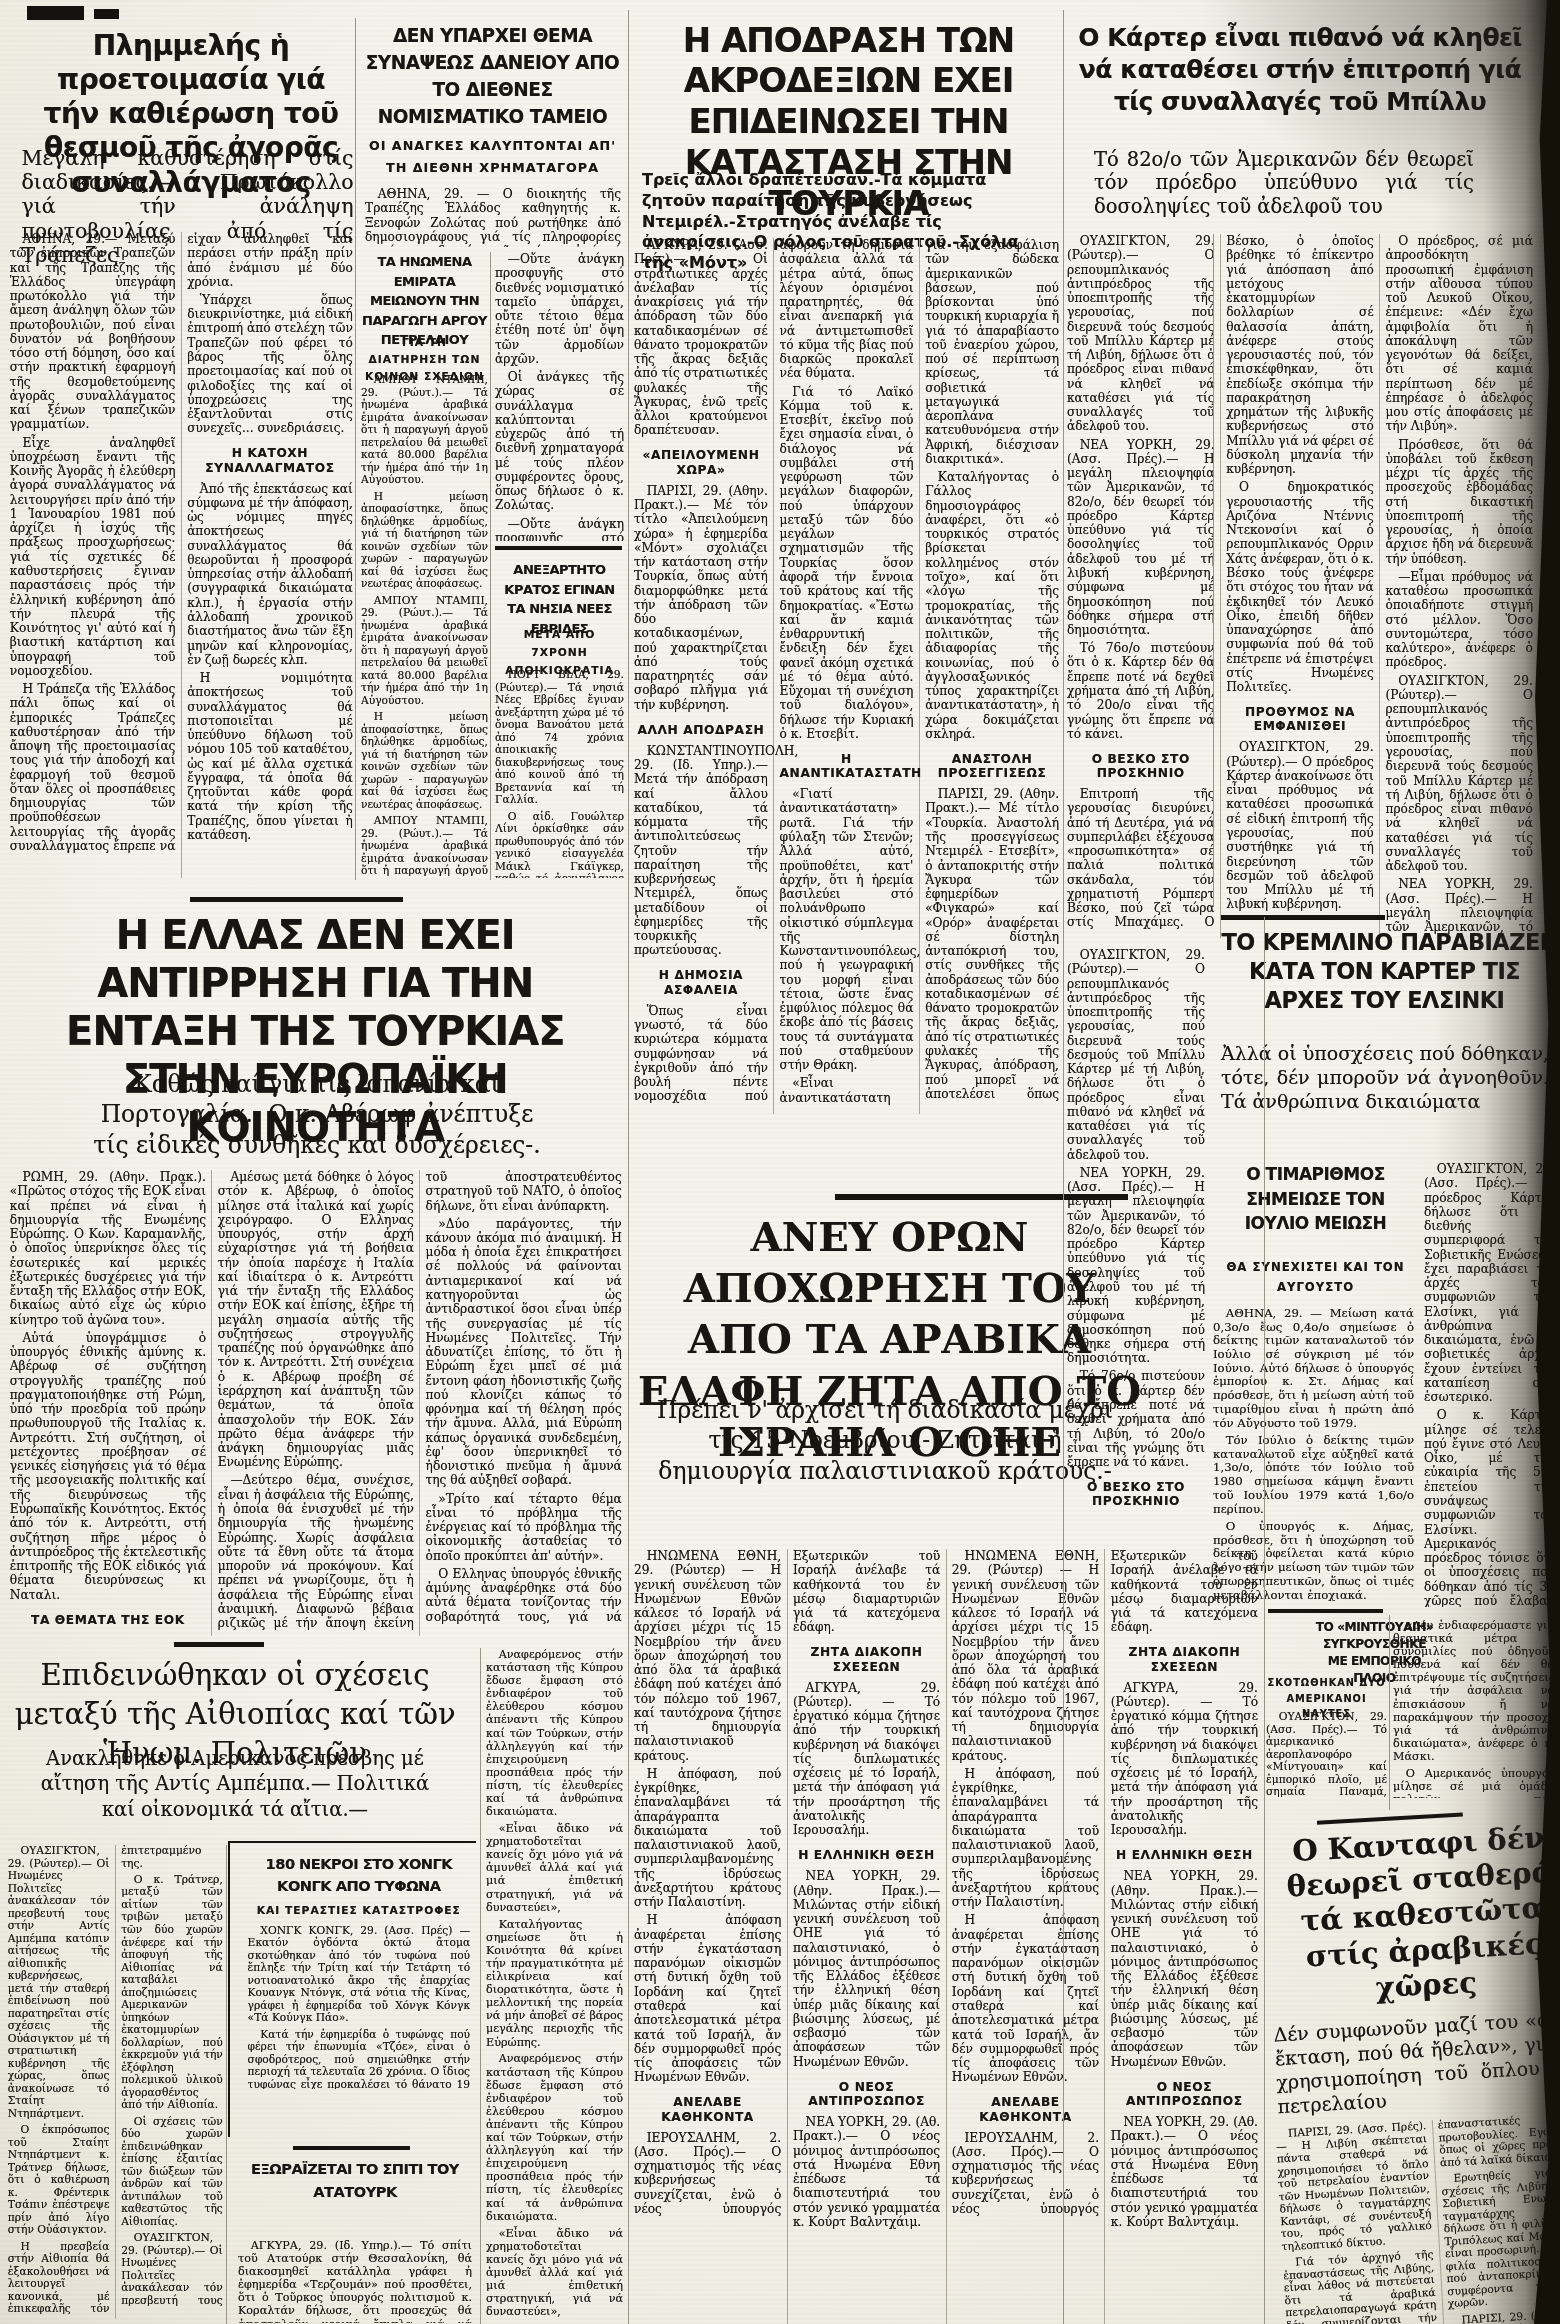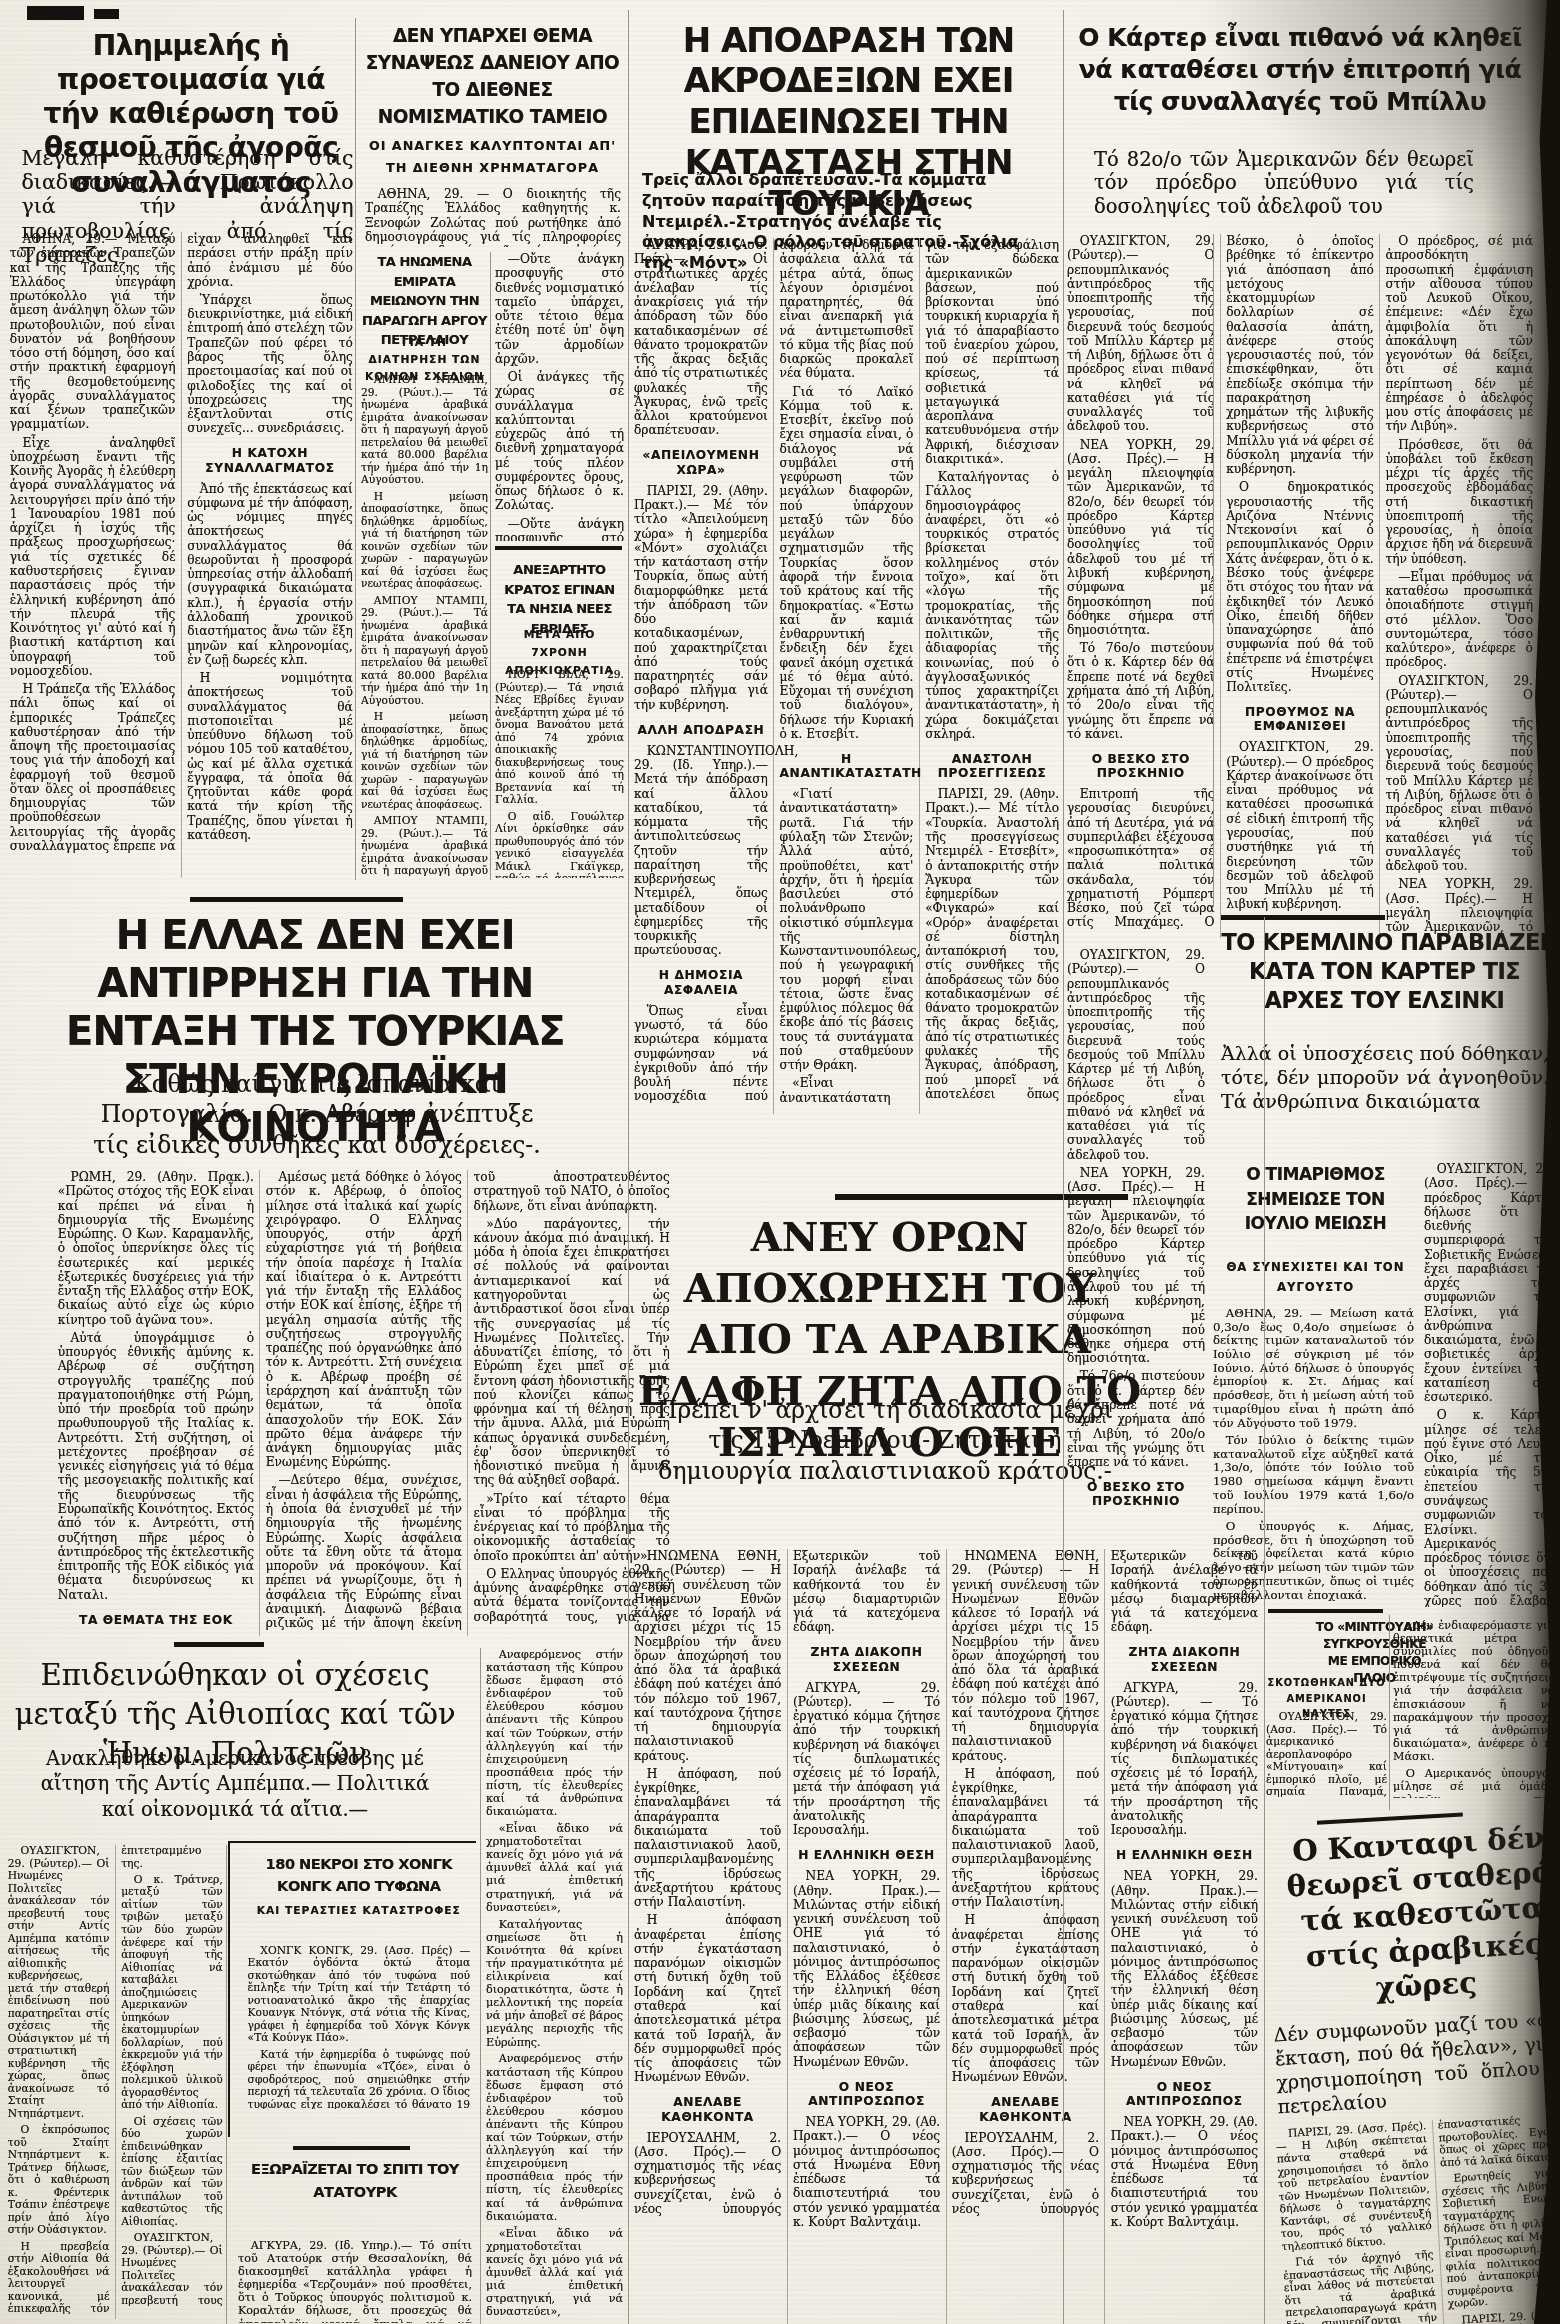--- a/index.html
+++ b/index.html
@@ -184,21 +184,21 @@
         <p>Γιά τόν ἀρχηγό τῆς ἐπαναστάσεως τῆς Λιβύης, εἶναι λάθος νά πιστεύεται ὅτι τά ἀραβικά πετρελαιοπαραγωγά κράτη δέν συμμερίζονται τήν ἄποψη τῆς Λιβύης στό θέμα αὐτό. «Εἶναι σύμφωνοι μέ ἐμᾶς, ἀλλά ὄχι στήν ἔκταση, πού θά τό ἐπιθυμοῦσαν», εἶπε καί προσέθεσε: «Εἶμαι ἐναντίον, ὅτι εἶναι ἐπαναστατικές πρωτοβουλίες. Εγώ ζητῶ ὅπως οἱ χῶρες προέλθουν ἀπό τά λαϊκά δίκαια».</p>
         <p>Ερωτηθείς γιά τίς σχέσεις τῆς Λιβύης μέ τή Σοβιετική Ενωση ὁ ταγματάρχης Καντάφι, δήλωσε ὅτι ἡ φιλία μεταξύ Τριπόλεως καί Μόσχας δέν εἶναι προσωρινή. Εἶναι μιά φιλία πολιτικοστρατηγική πού ἀνταποκρίνεται στά συμφέροντα τῶν δύο χωρῶν.</p>
         <p>ΠΑΡΙΣΙ, 29. (Ασσ. Πρές).— Η Λιβύη σκέπτεται πάντα σταθερά νά χρησιμοποιήσει τό ὅπλο τοῦ πετρελαίου ἐναντίον τῶν Ηνωμένων Πολιτειῶν, δήλωσε ὁ ταγματάρχης Καντάφι, σέ συνέντευξή του, πρός τό γαλλικό τηλεοπτικό δίκτυο.</p>
       </div>
   </div>
 
   <div class="art">
     <div class="hrule" style="left:190px;top:897px;width:213px;height:4.9px;"></div>
     <div class="art hl-sans" style="left:9.8px;top:911px;width:611px;font-size:40px;line-height:1.2;letter-spacing:-1px;">Η ΕΛΛΑΣ ΔΕΝ ΕΧΕΙ ΑΝΤΙΡΡΗΣΗ ΓΙΑ ΤΗΝ ΕΝΤΑΞΗ ΤΗΣ ΤΟΥΡΚΙΑΣ ΣΤΗΝ ΕΥΡΩΠΑΪΚΗ ΚΟΙΝΟΤΗΤΑ</div>
     <div class="art sub-serif-c" style="left:83px;top:1069px;width:468px;font-size:23.4px;line-height:1.3;">Καθώς καί γιά τίς Ισπανία καί Πορτογαλία.- Ο κ. Αβέρωφ ἀνέπτυξε τίς εἰδικές συνθῆκες καί δυσχέρειες-.</div>
-    <div class="art body cols3" style="left:9.8px;top:1170px;width:612px;height:466px;margin-left:48px;">
+    <div class="art body cols3" style="left:9.8px;top:1170px;width:612px;height:466px;">
         <p>ΡΩΜΗ, 29. (Αθην. Πρακ.). «Πρῶτος στόχος τῆς ΕΟΚ εἶναι καί πρέπει νά εἶναι ἡ δημιουργία τῆς Ενωμένης Εὐρώπης. Ο Κων. Καραμανλῆς, ὁ ὁποῖος ὑπερνίκησε ὅλες τίς ἐσωτερικές καί μερικές ἐξωτερικές δυσχέρειες γιά τήν ἔνταξη τῆς Ελλάδος στήν ΕΟΚ, δικαίως αὐτό εἶχε ὡς κύριο κίνητρο τοῦ ἀγῶνα του».</p>
         <p>Αὐτά ὑπογράμμισε ὁ ὑπουργός ἐθνικῆς ἀμύνης κ. Αβέρωφ σέ συζήτηση στρογγυλῆς τραπέζης πού πραγματοποιήθηκε στή Ρώμη, ὑπό τήν προεδρία τοῦ πρώην πρωθυπουργοῦ τῆς Ιταλίας κ. Αντρεόττι. Στή συζήτηση, οἱ μετέχοντες προέβησαν σέ γενικές εἰσηγήσεις γιά τό θέμα τῆς μεσογειακῆς πολιτικῆς καί τῆς διευρύνσεως τῆς Εὐρωπαϊκῆς Κοινότητος. Εκτός ἀπό τόν κ. Αντρεόττι, στή συζήτηση πῆρε μέρος ὁ ἀντιπρόεδρος τῆς ἐκτελεστικῆς ἐπιτροπῆς τῆς ΕΟΚ εἰδικός γιά θέματα διευρύνσεως κι Ναταλι.</p>
         <p class="sub">ΤΑ ΘΕΜΑΤΑ ΤΗΣ ΕΟΚ</p>
         <p>Αμέσως μετά δόθηκε ὁ λόγος στόν κ. Αβέρωφ, ὁ ὁποῖος μίλησε στά ἰταλικά καί χωρίς χειρόγραφο. Ο Ελληνας ὑπουργός, στήν ἀρχή εὐχαρίστησε γιά τή βοήθεια τήν ὁποία παρέσχε ἡ Ιταλία καί ἰδιαίτερα ὁ κ. Αντρεόττι γιά τήν ἔνταξη τῆς Ελλάδος στήν ΕΟΚ καί ἐπίσης, ἐξῆρε τή μεγάλη σημασία αὐτῆς τῆς συζητήσεως στρογγυλῆς τραπέζης πού ὀργανώθηκε ἀπό τόν κ. Αντρεόττι. Στή συνέχεια ὁ κ. Αβέρωφ προέβη σέ ἱεράρχηση καί ἀνάπτυξη τῶν θεμάτων, τά ὁποῖα ἀπασχολοῦν τήν ΕΟΚ. Σάν πρῶτο θέμα ἀνάφερε τήν ἀνάγκη δημιουργίας μιᾶς Ενωμένης Εὐρώπης.</p>
         <p>—Δεύτερο θέμα, συνέχισε, εἶναι ἡ ἀσφάλεια τῆς Εὐρώπης, ἡ ὁποία θά ἐνισχυθεῖ μέ τήν δημιουργία τῆς ἡνωμένης Εὐρώπης. Χωρίς ἀσφάλεια οὔτε τά ἔθνη οὔτε τά ἄτομα μποροῦν νά προκόψουν. Καί πρέπει νά γνωρίζουμε, ὅτι ἡ ἀσφάλεια τῆς Εὐρώπης εἶναι ἀναιμική. Διαφωνῶ βέβαια ριζικῶς μέ τήν ἄποψη ἐκείνη τοῦ ἀποστρατευθέντος στρατηγοῦ τοῦ ΝΑΤΟ, ὁ ὁποῖος δήλωνε, ὅτι εἶναι ἀνύπαρκτη.</p>
         <p>»Δύο παράγοντες, τήν κάνουν ἀκόμα πιό ἀναιμική. Η μόδα ἡ ὁποία ἔχει ἐπικρατήσει σέ πολλούς νά φαίνονται ἀντιαμερικανοί καί νά κατηγοροῦνται ὡς ἀντιδραστικοί ὅσοι εἶναι ὑπέρ τῆς συνεργασίας μέ τίς Ηνωμένες Πολιτεῖες. Τήν ἀδυνατίζει ἐπίσης, τό ὅτι ἡ Εὐρώπη ἔχει μπεῖ σέ μιά ἔντονη φάση ἡδονιστικῆς ζωῆς πού κλονίζει κάπως τό φρόνημα καί τή θέληση πρός τήν ἄμυνα. Αλλά, μιά Εὐρώπη κάπως ὀργανικά συνδεδεμένη, ἐφ' ὅσον ὑπερνικηθεῖ τό ἡδονιστικό πνεῦμα ἡ ἄμυνά της θά αὐξηθεῖ σοβαρά.</p>
         <p>»Τρίτο καί τέταρτο θέμα εἶναι τό πρόβλημα τῆς ἐνέργειας καί τό πρόβλημα τῆς οἰκονομικῆς ἀσταθείας τό ὁποῖο προκύπτει ἀπ' αὐτήν».</p>
         <p>Ο Ελληνας ὑπουργός ἐθνικῆς ἀμύνης ἀναφέρθηκε στά δύο αὐτά θέματα τονίζοντας τήν σοβαρότητά τους, γιά νά καταλήξει στό συμπέρασμα ὅτι μιά κοινή πολιτική τῶν χωρῶν τῆς Κοινότητας στό ἐνεργειακό καί στό οἰκονομικό, ἄν δέν λύσει τά δύο προβλήματα, θά τό καταστήσει, τουλάχιστον, λιγότερα ἀπειλητικά.</p>
       </div>
     <div class="art body s115" style="left:486px;top:1648px;width:137px;height:673px;">
@@ -250,21 +250,21 @@
         <p>Η πρεσβεία στήν Αἰθιοπία θά ἐξακολουθήσει νά λειτουργεῖ κανονικά, μέ ἐπικεφαλῆς τόν ἐπιτετραμμένο της.</p>
         <p>Ο κ. Τράτνερ, μεταξύ τῶν αἰτίων τῶν τριβῶν μεταξύ τῶν δύο χωρῶν ἀνέφερε καί τήν ἀποφυγή τῆς Αἰθιοπίας νά καταβάλει ἀποζημιώσεις Αμερικανῶν ὑπηκόων ἑκατομμυρίων δολλαρίων, πού ἐκκρεμοῦν γιά τήν ἐξόφληση πολεμικοῦ ὑλικοῦ ἀγορασθέντος ἀπό τήν Αἰθιοπία.</p>
         <p>Οἱ σχέσεις τῶν δύο χωρῶν ἐπιδεινώθηκαν ἐπίσης ἐξαιτίας τῶν διώξεων τῶν ἀνδρῶν καί τῶν ἀντιπάλων τοῦ καθεστῶτος τῆς Αἰθιοπίας.</p>
         <p>ΟΥΑΣΙΓΚΤΟΝ, 29. (Ρώυτερ).— Οἱ Ηνωμένες Πολιτεῖες ἀνακάλεσαν τόν πρεσβευτή τους στήν Αντίς Αμπέμπα κατόπιν αἰτήσεως τῆς αἰθιοπικῆς κυβερνήσεως, μετά τήν σταθερή ἐπιδείνωση πού παρατηρεῖται στίς σχέσεις τῆς Οὐάσιγκτον μέ τή στρατιωτική κυβέρνηση τῆς χώρας, ὅπως ἀνακοίνωσε τό Σταίητ Ντηπάρτμεντ.</p>
       </div>
   </div>
 
   <div class="art box-corner" style="left:228px;top:1841px;width:248px;height:296px;padding:9.8px 5.9px 0 17.6px;box-sizing:border-box;">
     <div class="hl-sans" style="font-size:14.6px;line-height:1.5;">180 ΝΕΚΡΟΙ ΣΤΟ ΧΟΝΓΚ ΚΟΝΓΚ ΑΠΟ ΤΥΦΩΝΑ</div>
     <div class="kicker" style="font-size:10.7px;line-height:1.7;margin-top:5.9px;">ΚΑΙ ΤΕΡΑΣΤΙΕΣ ΚΑΤΑΣΤΡΟΦΕΣ</div>
-    <div class="body s11" style="height:164px;margin-top:24px;">
+    <div class="body s11" style="height:164px;margin-top:4px;">
         <p>ΧΟΝΓΚ ΚΟΝΓΚ, 29. (Ασσ. Πρές) — Εκατόν ὀγδόντα ὀκτώ ἄτομα σκοτώθηκαν ἀπό τόν τυφώνα πού ἔπληξε τήν Τρίτη καί τήν Τετάρτη τό νοτιοανατολικό ἄκρο τῆς ἐπαρχίας Κουανγκ Ντόνγκ, στά νότια τῆς Κίνας, γράφει ἡ ἐφημερίδα τοῦ Χόνγκ Κόνγκ «Τά Κούνγκ Πάο».</p>
         <p>Κατά τήν ἐφημερίδα ὁ τυφώνας πού φέρει τήν ἐπωνυμία «Τζόε», εἶναι ὁ σφοδρότερος, πού σημειώθηκε στήν περιοχή τά τελευταῖα 26 χρόνια. Ο ἴδιος τυφώνας εἶχε προκαλέσει τό θάνατο 19 ἀτόμων στίς Φιλιππίνες, τήν περασμένη ἑβδομάδα, καί τεράστιες καταστροφές στό Χόνγκ Κόνγκ.</p>
       </div>
   </div>
 
   <div class="art">
     <div class="hrule" style="left:293px;top:2146px;width:117px;height:3.9px;"></div>
     <div class="art hl-sans" style="left:238px;top:2157px;width:234px;font-size:14.6px;line-height:1.6;">ΕΞΩΡΑΪΖΕΤΑΙ ΤΟ ΣΠΙΤΙ ΤΟΥ ΑΤΑΤΟΥΡΚ</div>
     <div class="art body s115" style="left:238px;top:2239px;width:234px;height:84px;">
         <p>ΑΓΚΥΡΑ, 29. (Ιδ. Υπηρ.).— Τό σπίτι τοῦ Ατατούρκ στήν Θεσσαλονίκη, θά διακοσμηθεῖ κατάλληλα γράφει ἡ ἐφημερίδα «Τερζουμάν» πού προσθέτει, ὅτι ὁ Τοῦρκος ὑπουργός πολιτισμοῦ κ. Κοραλτάν δήλωσε, ὅτι προσεχῶς θά ἀποσταλοῦν μερικά ἔπιπλα γιά νά συμπληρωθοῦν τά κενά πού ὑπάρχουν.</p>

